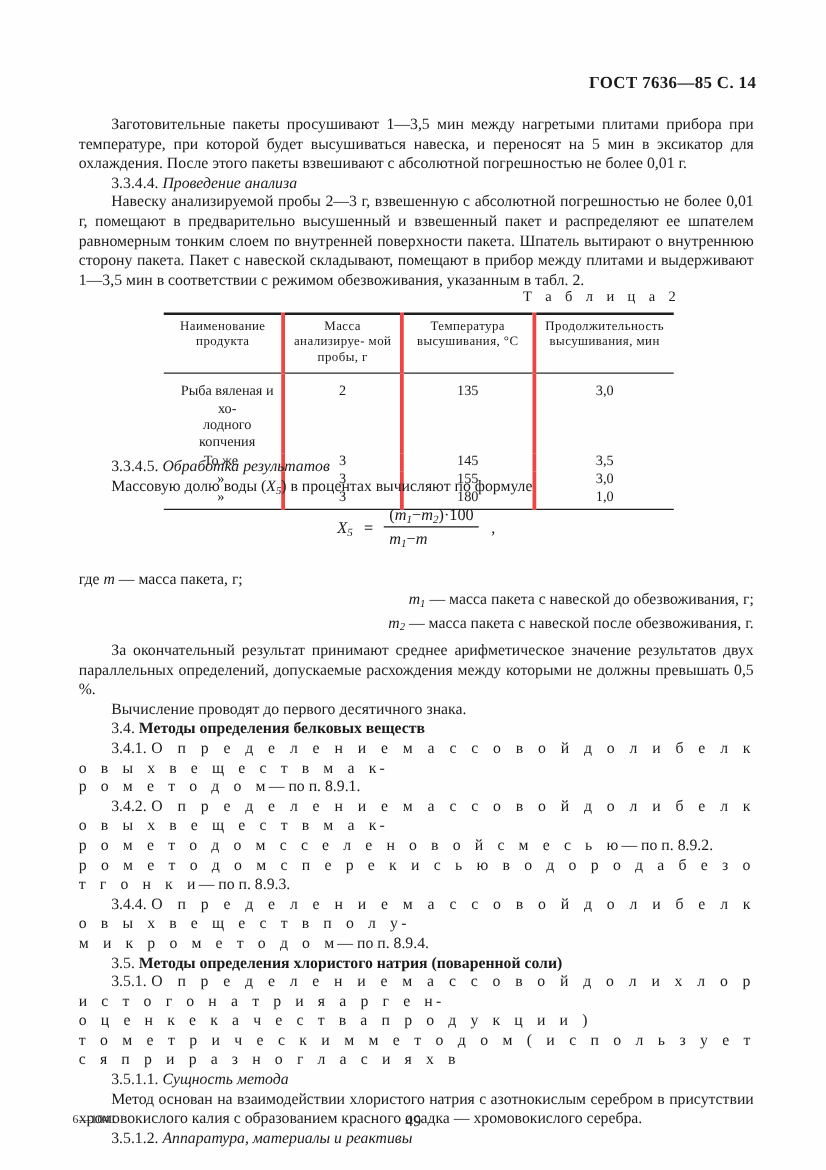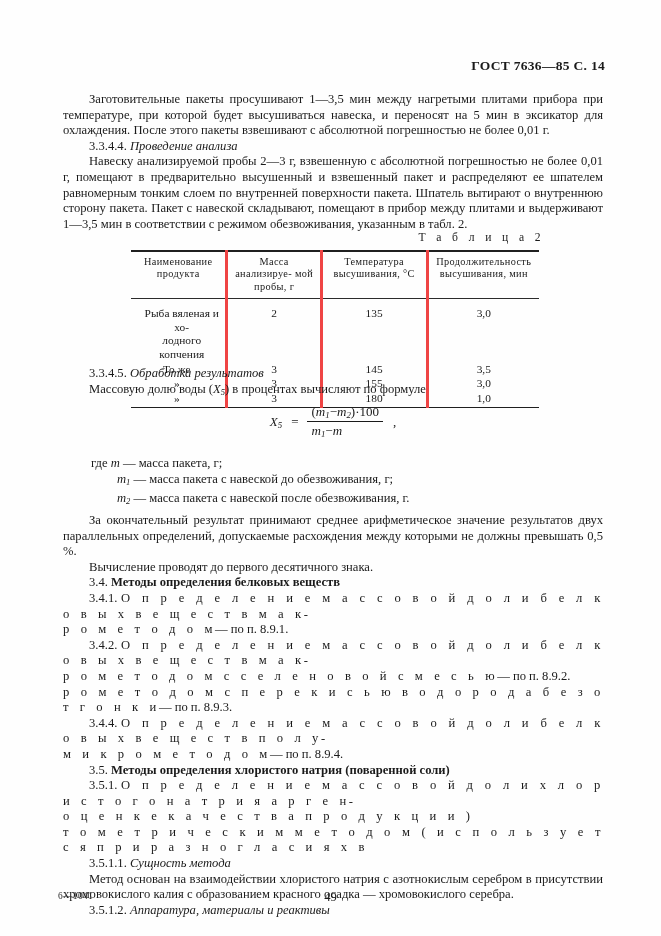--- a/index.html
+++ b/index.html
@@ -150,22 +150,22 @@
   .upr { font-style: normal; }
   
   .where {
     position: absolute;
     left: 63px;
     top: 456px;
     width: 540px;
     font-size: 12.6px;
     line-height: 15.6px;
   }
-  .where .row { display: block; margin-left: 28px; }
-  .where .row.hang { padding-left: 26px; }
+  .where .row { display: block; }
+  .where .row.hang { padding-left: 26px; text-align: right; }
   
   .lower {
     position: absolute;
     left: 63px;
     top: 513px;
     width: 540px;
   }
   
   .sig {
     position: absolute;

